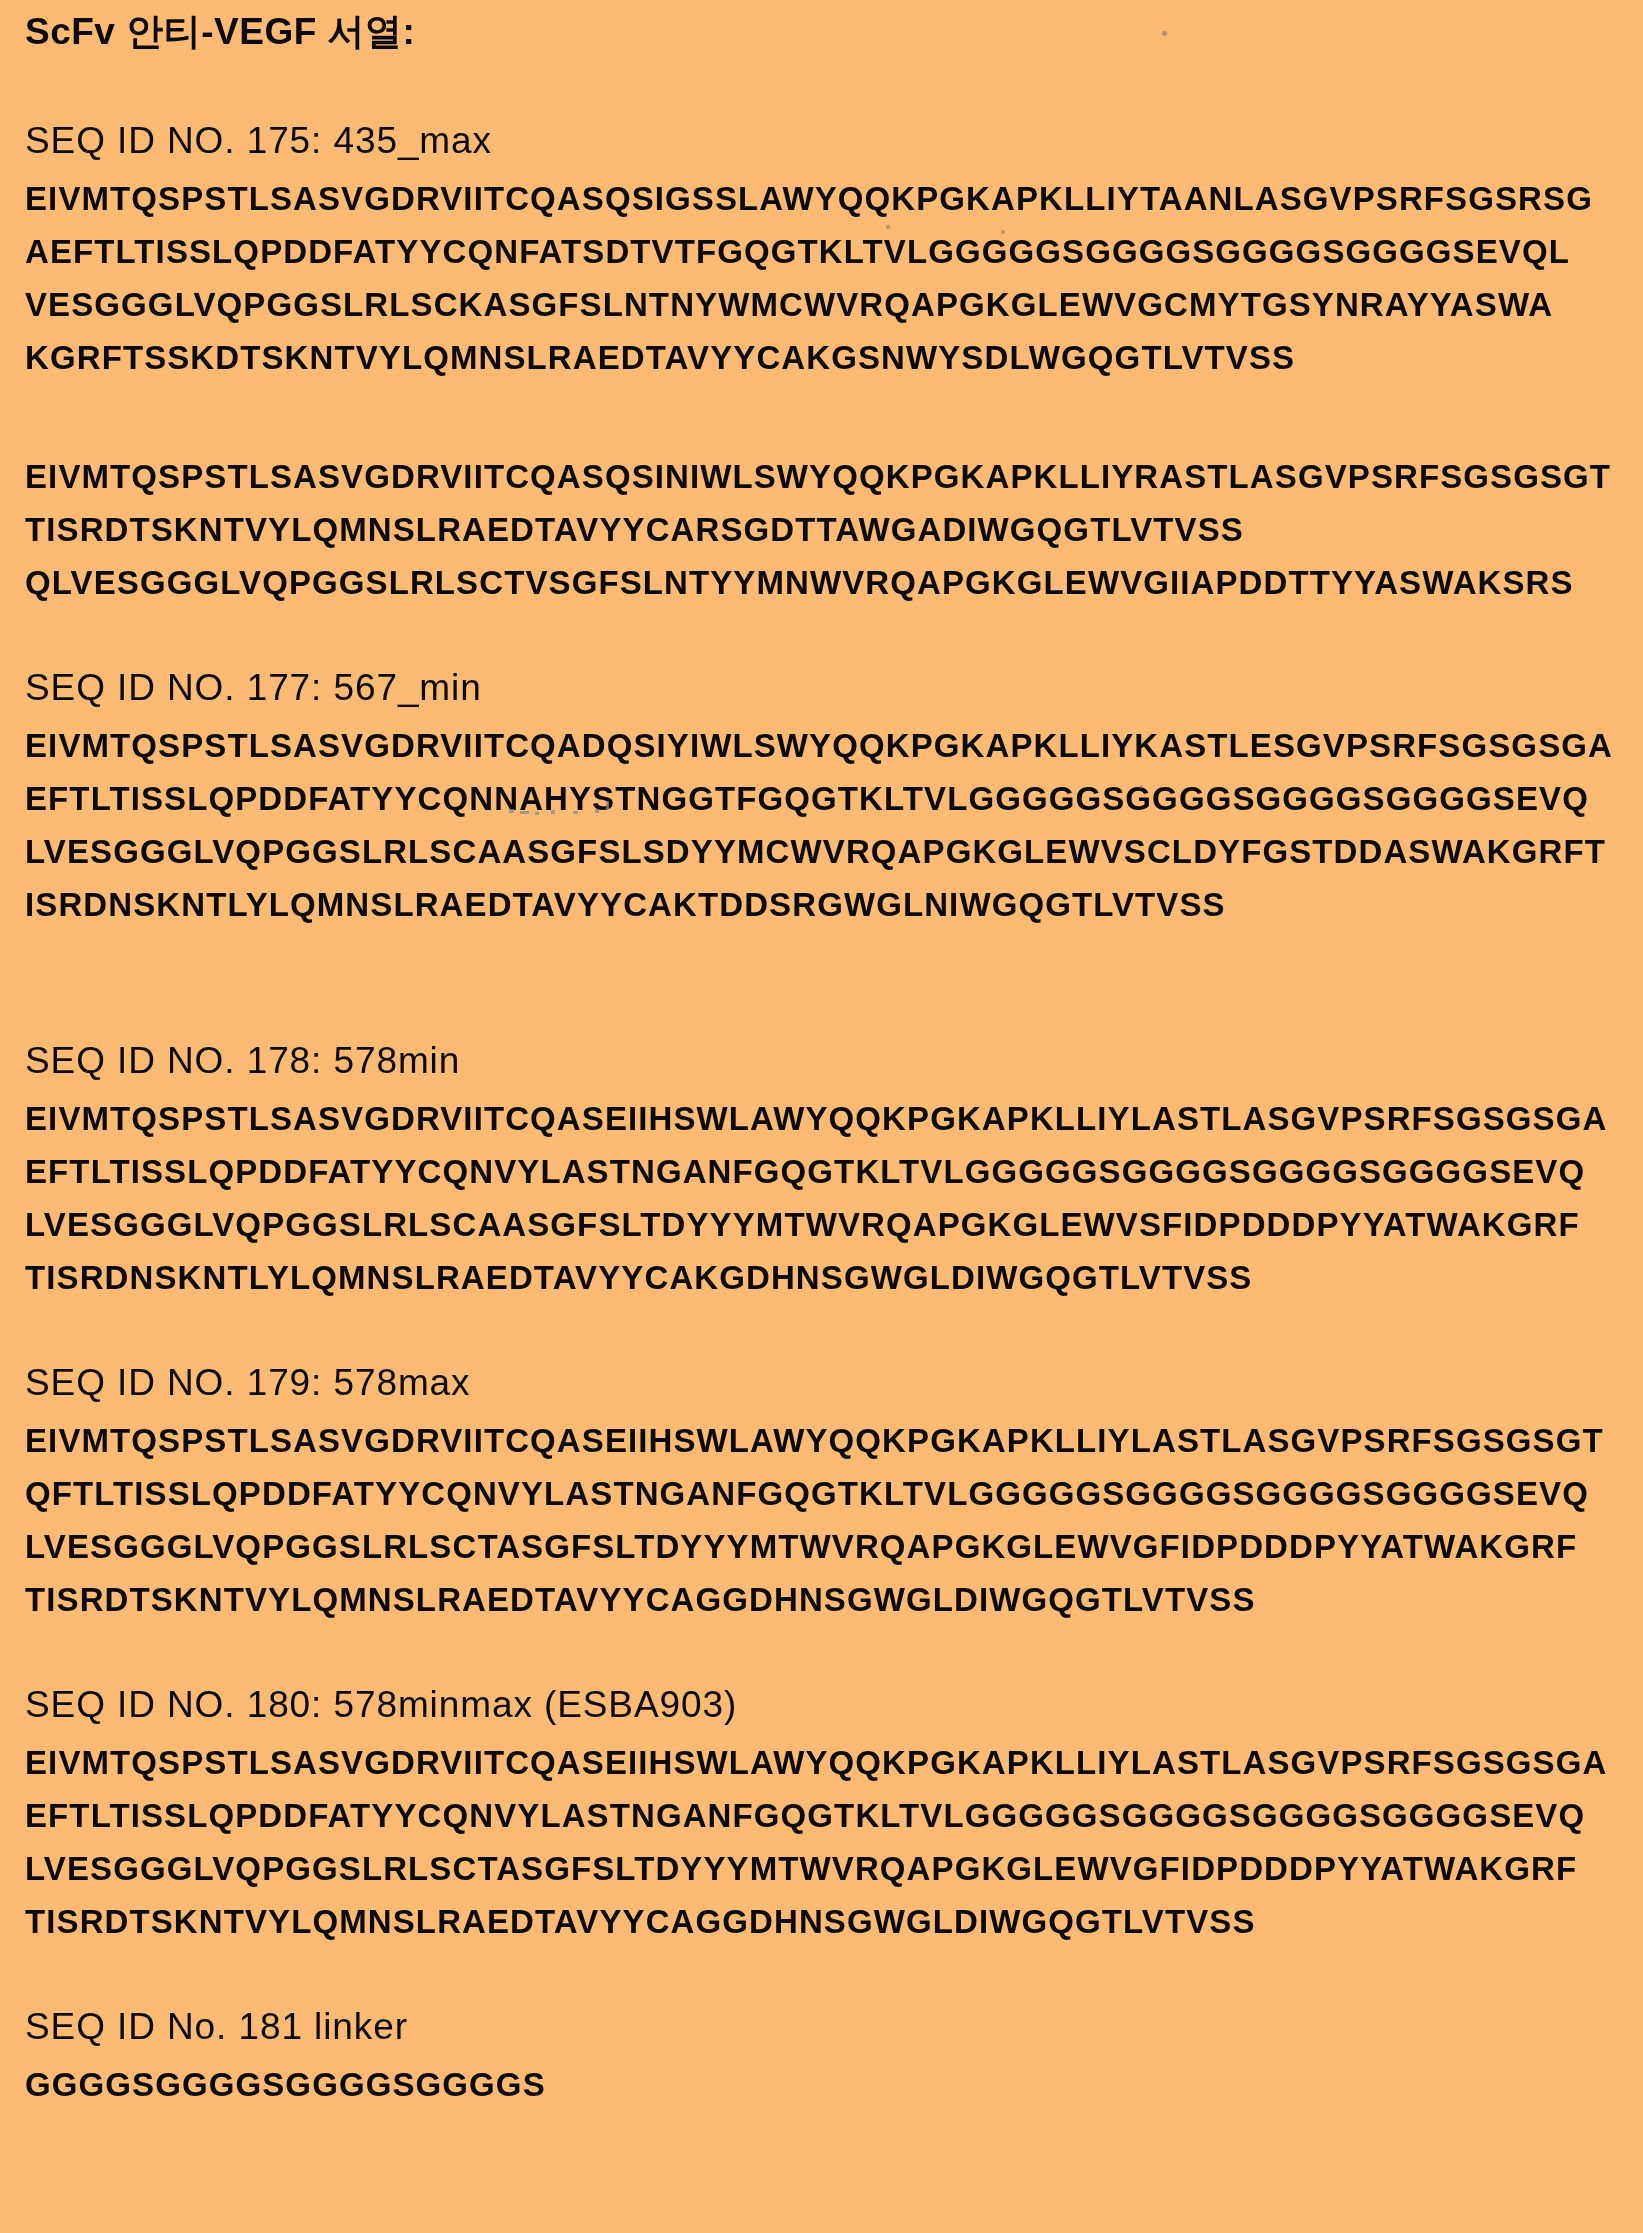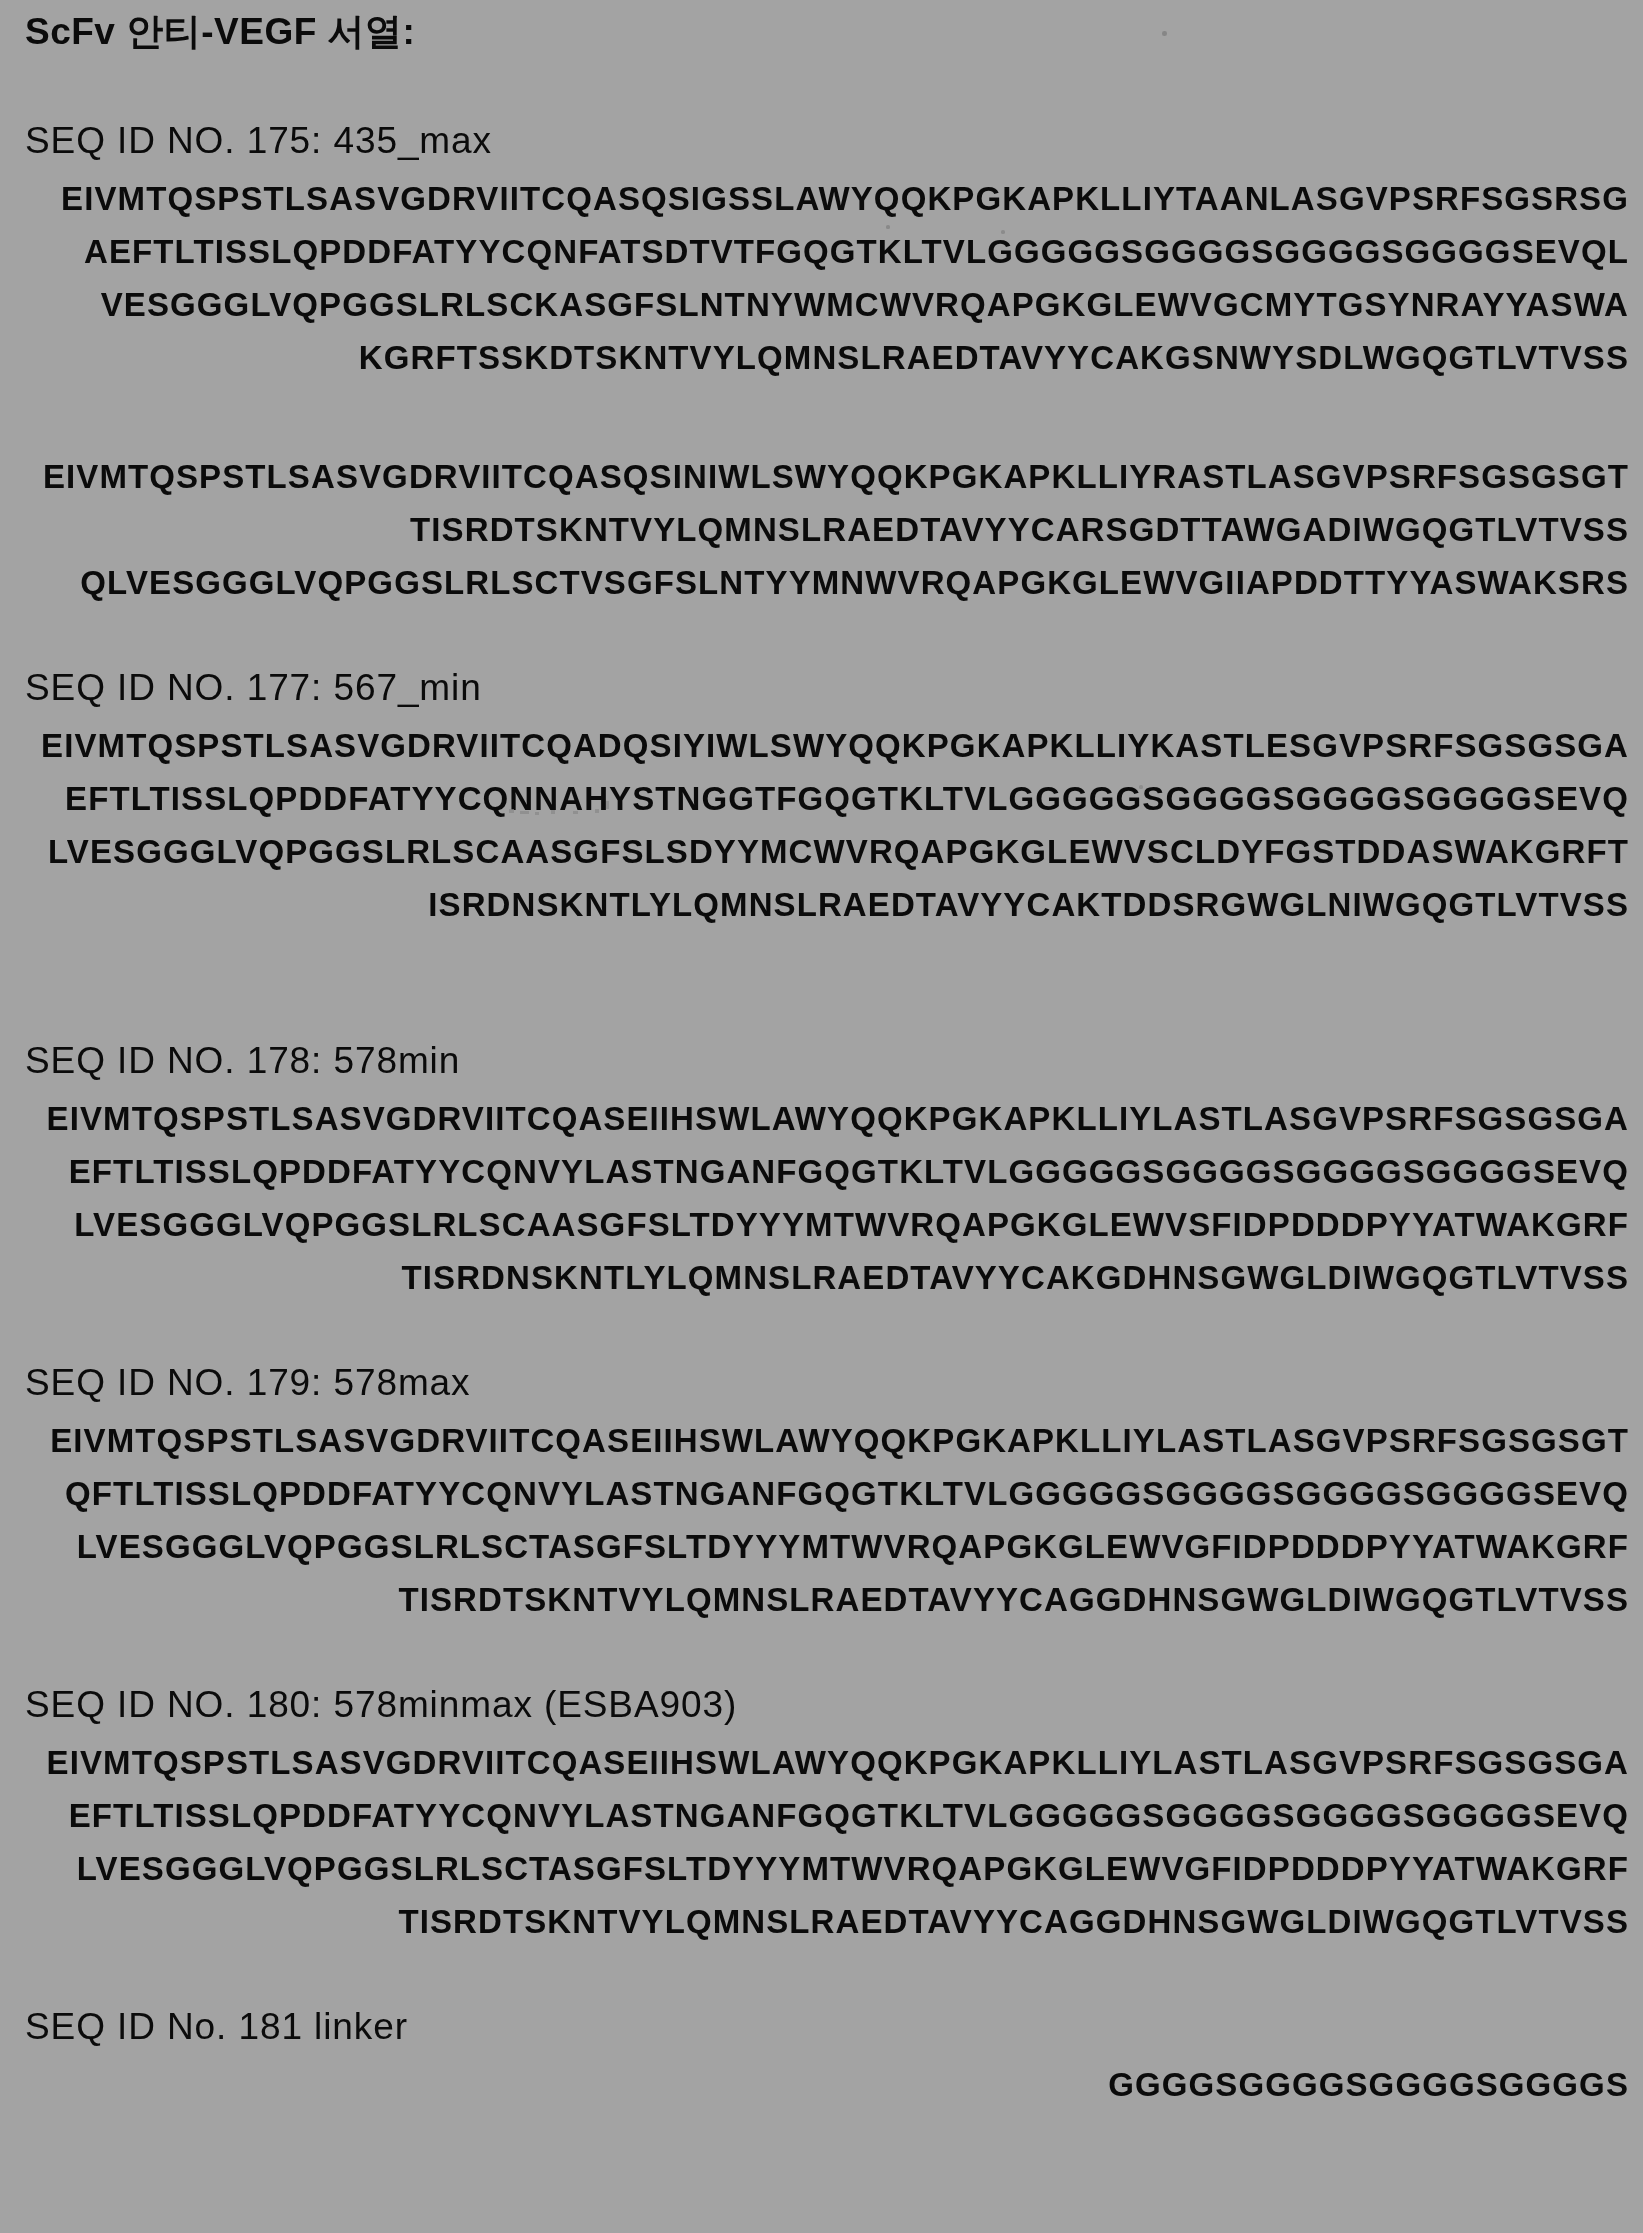--- a/index.html
+++ b/index.html
@@ -5,23 +5,23 @@
   html, body {
     margin: 0;
     padding: 0;
     background: #ffffff;
   }
   .page {
     position: relative;
     width: 1644px;
     height: 2233px;
     box-sizing: border-box;
-    padding: 11px 15px 0 25px;
+    padding: 11px 8px 0 25px;
     overflow: hidden;
-    background: #a3a3a3;
+    background: #fdba74;
     color: #0b0b0b;
     font-family: "Liberation Sans", sans-serif;
     -webkit-font-smoothing: antialiased;
   }
   .doc-title {
     font-size: 37px;
     font-weight: 700;
     line-height: 42px;
     letter-spacing: 0.5px;
     margin: 0 0 68px 0;
@@ -36,21 +36,20 @@
     letter-spacing: 0.9px;
     margin: 0 0 11px 0;
     white-space: nowrap;
   }
   .seq-line {
     font-size: 33px;
     font-weight: 700;
     line-height: 53px;
     letter-spacing: 1.1px;
     white-space: nowrap;
-    text-align: right;
   }
   
   .speck {
     position: absolute;
     background: #6f6f6f;
     border-radius: 50%;
   }
   .speck.s1 { left: 1162px; top: 31px;  width: 4.6px; height: 4.6px; opacity: .55; }
   .speck.s2 { left: 886px;  top: 225px; width: 3.7px; height: 3.7px; opacity: .5; }
   .speck.s3 { left: 1001px; top: 230px; width: 3.7px; height: 3.7px; opacity: .45; }

